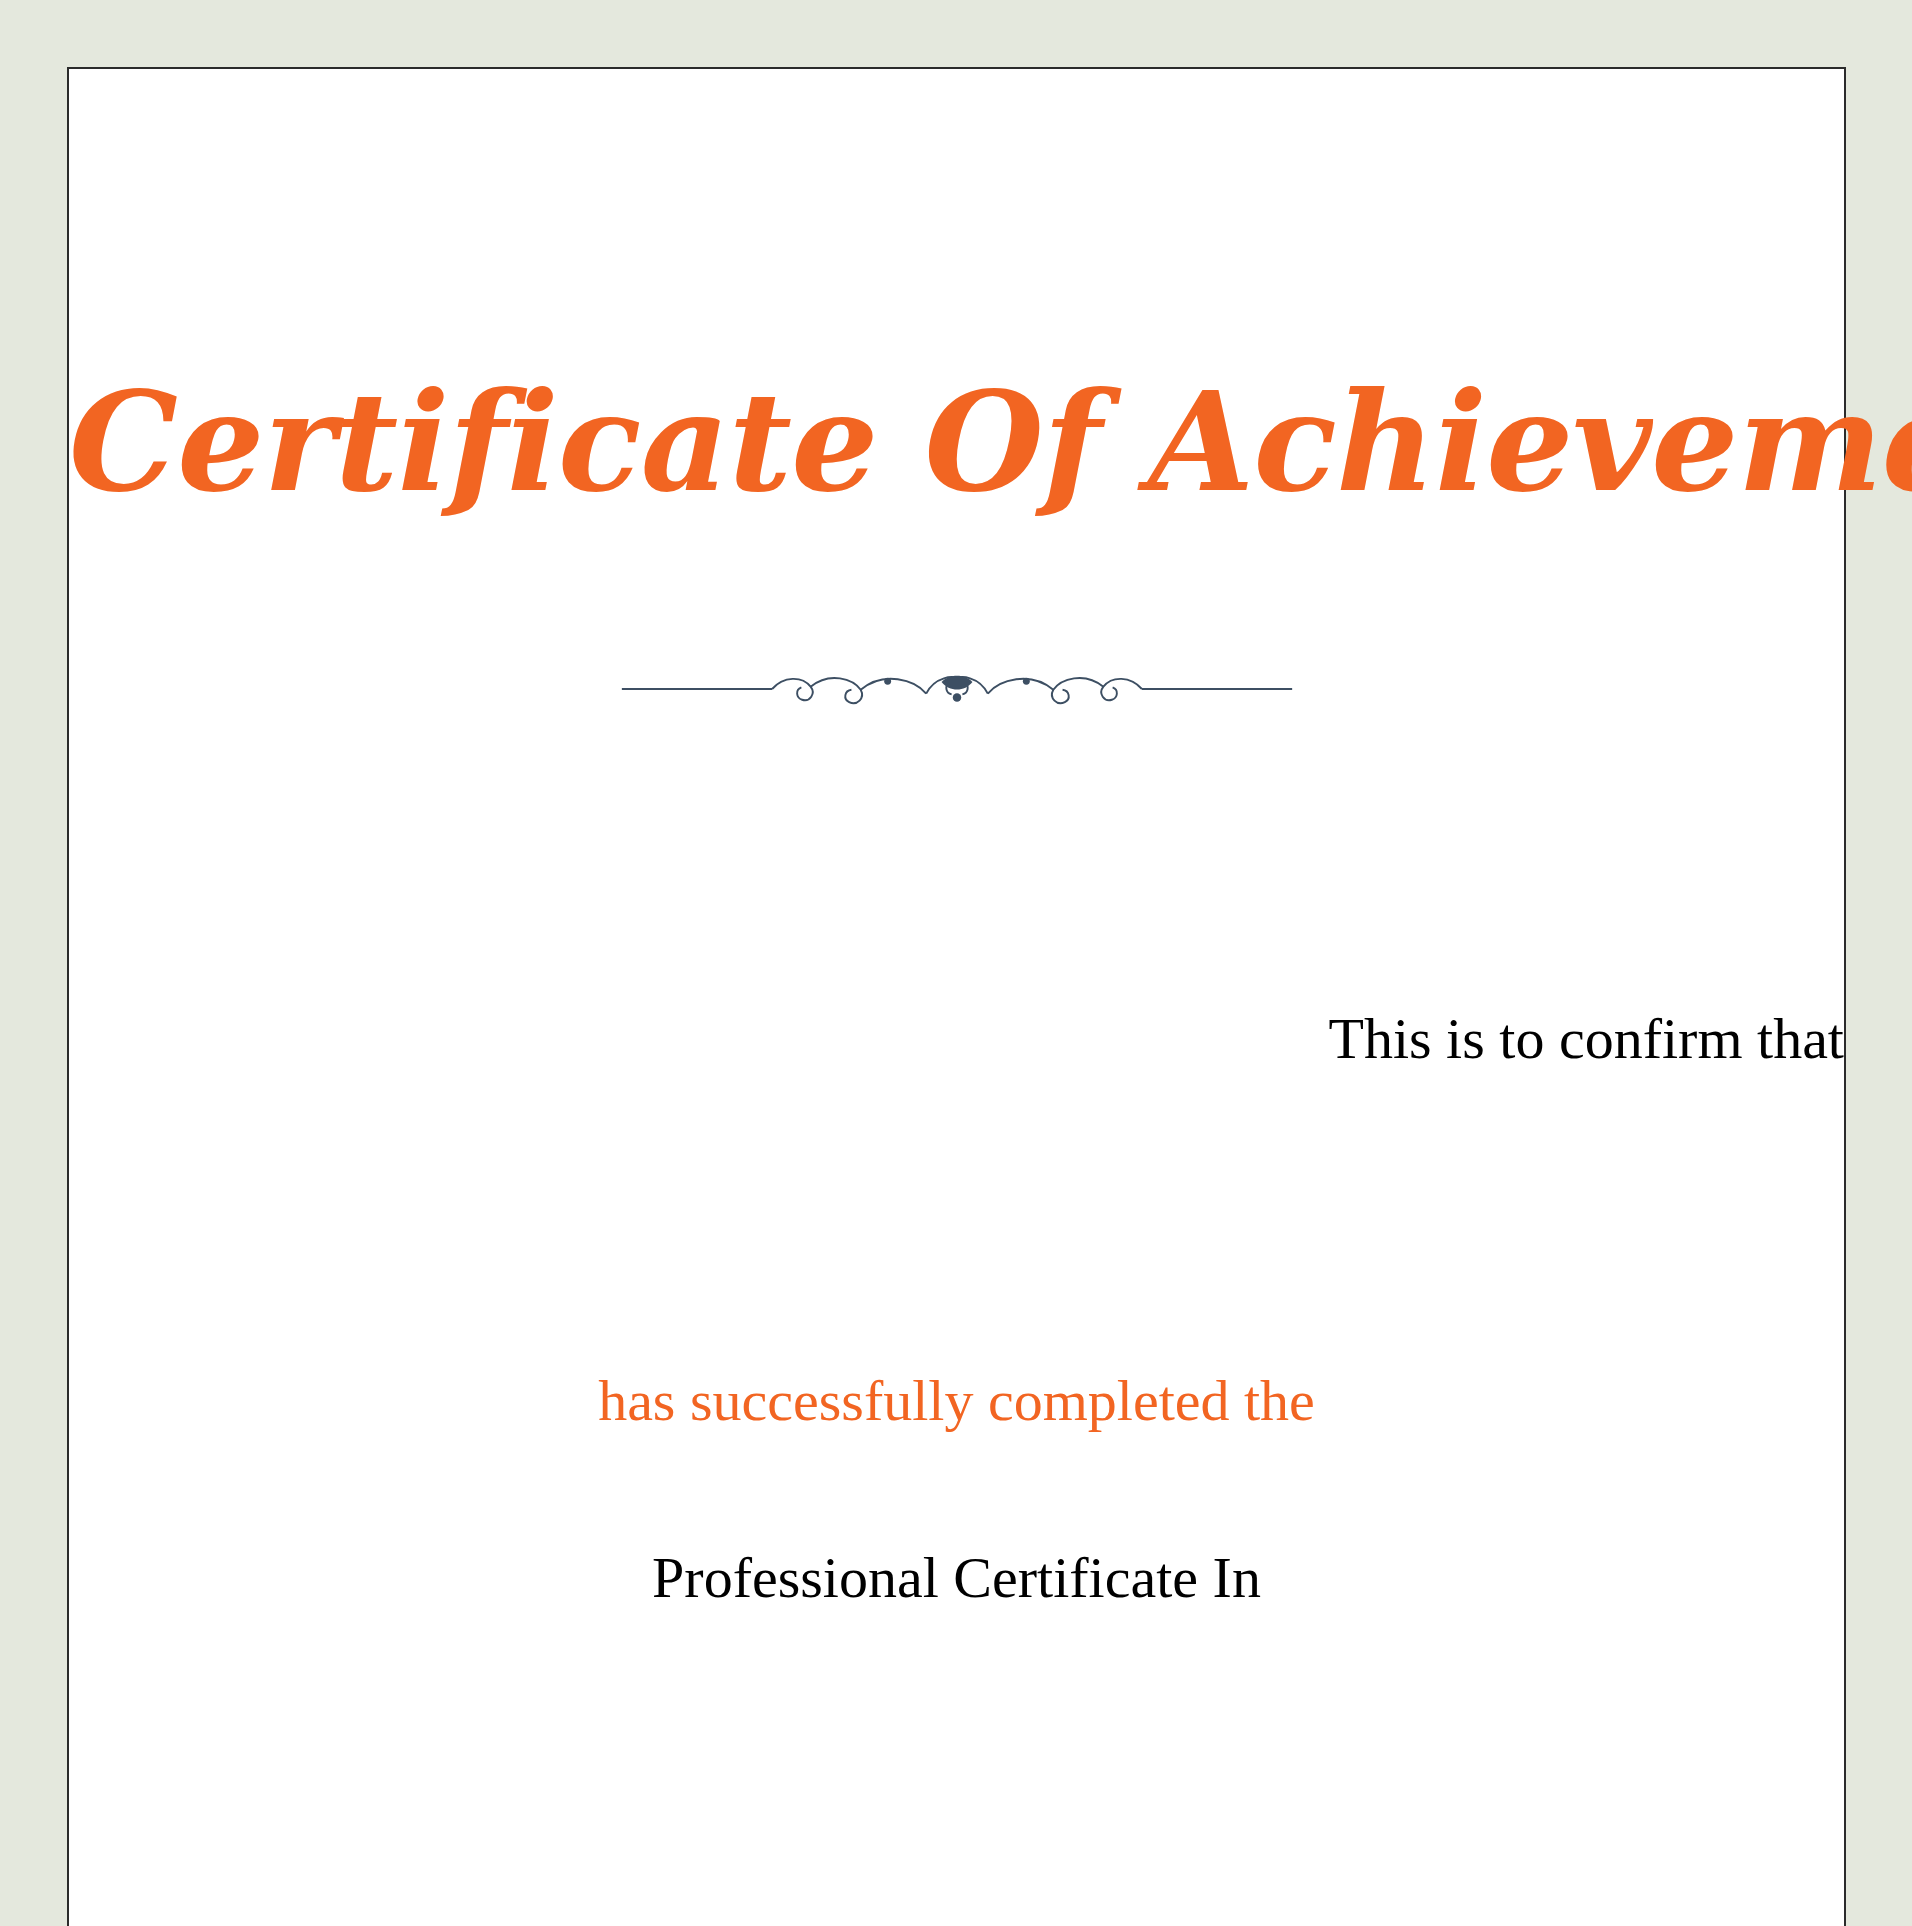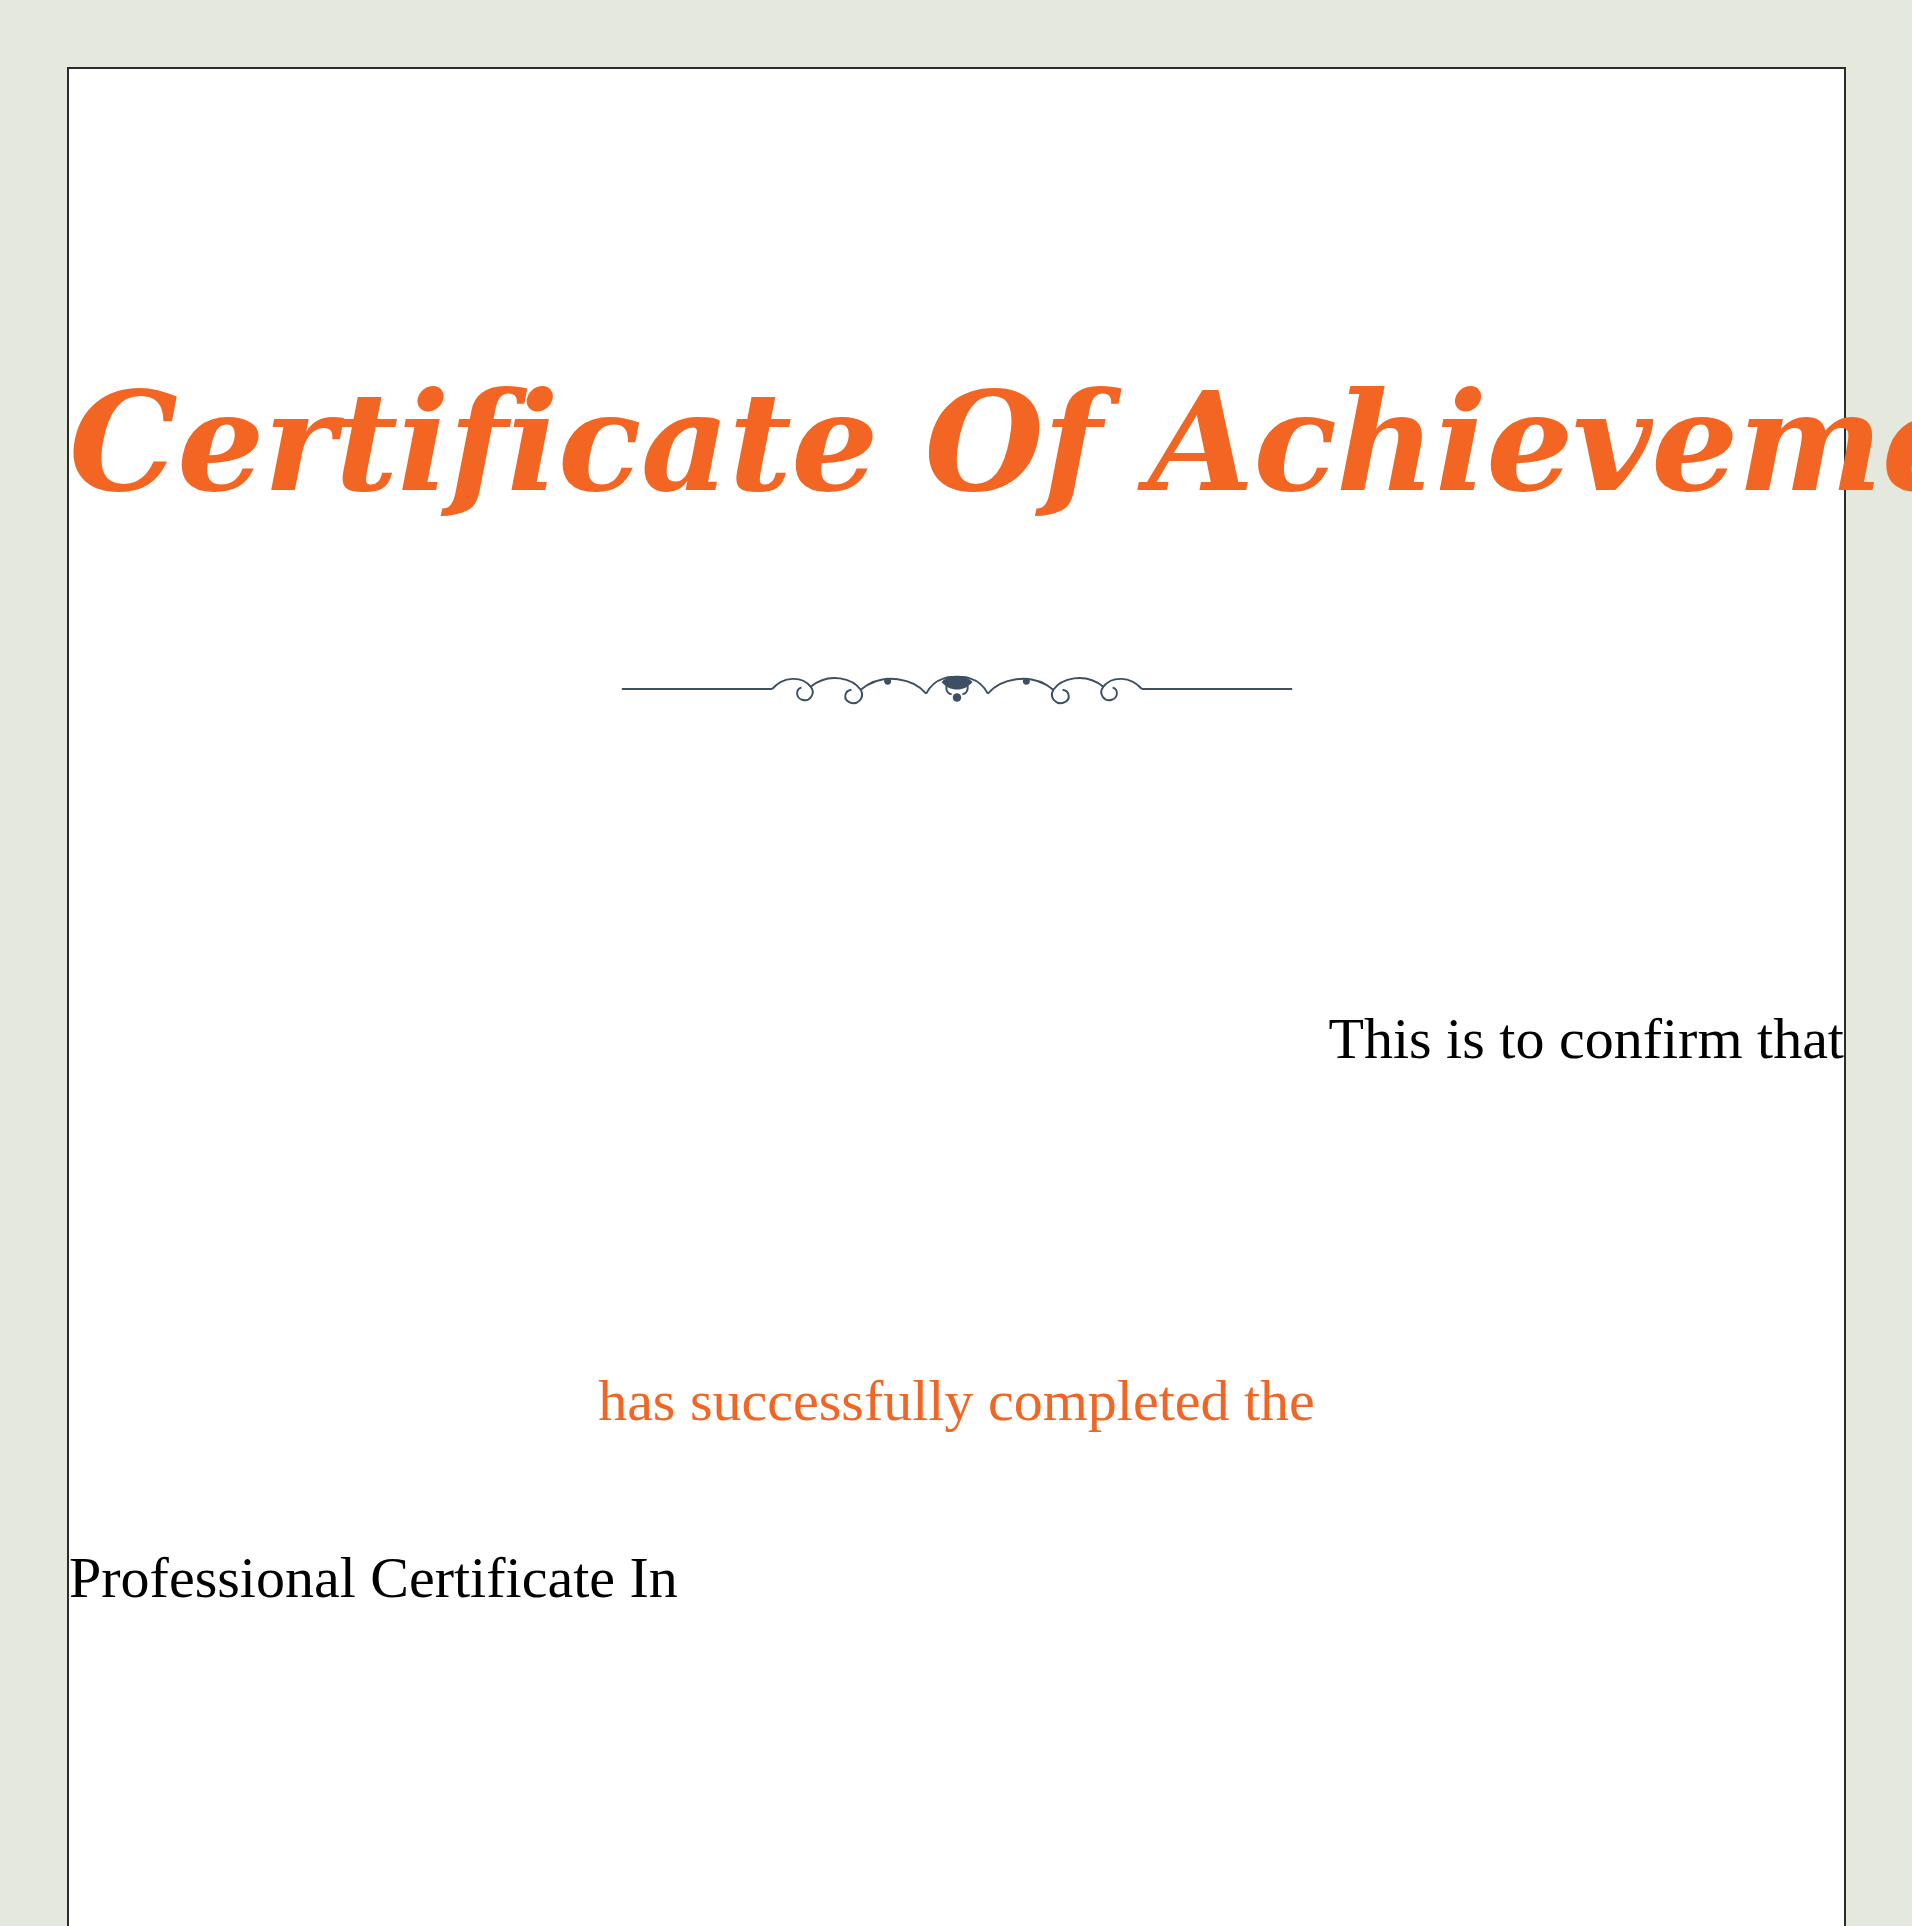--- a/index.html
+++ b/index.html
@@ -92,21 +92,21 @@
     text-align: center;
     font-size: 58px;
     color: #f26522;
     font-family: "Liberation Serif", serif;
   }
   .line-course {
     position: absolute;
     left: 0;
     right: 0;
     top: 1475px;
-    text-align: left;
+    text-align: center;
     font-size: 58px;
     color: #000000;
     font-family: "Liberation Serif", serif;
   }
   .course-slot {
     position: absolute;
     left: 0;
     right: 0;
     top: 1668px;
     text-align: center;

